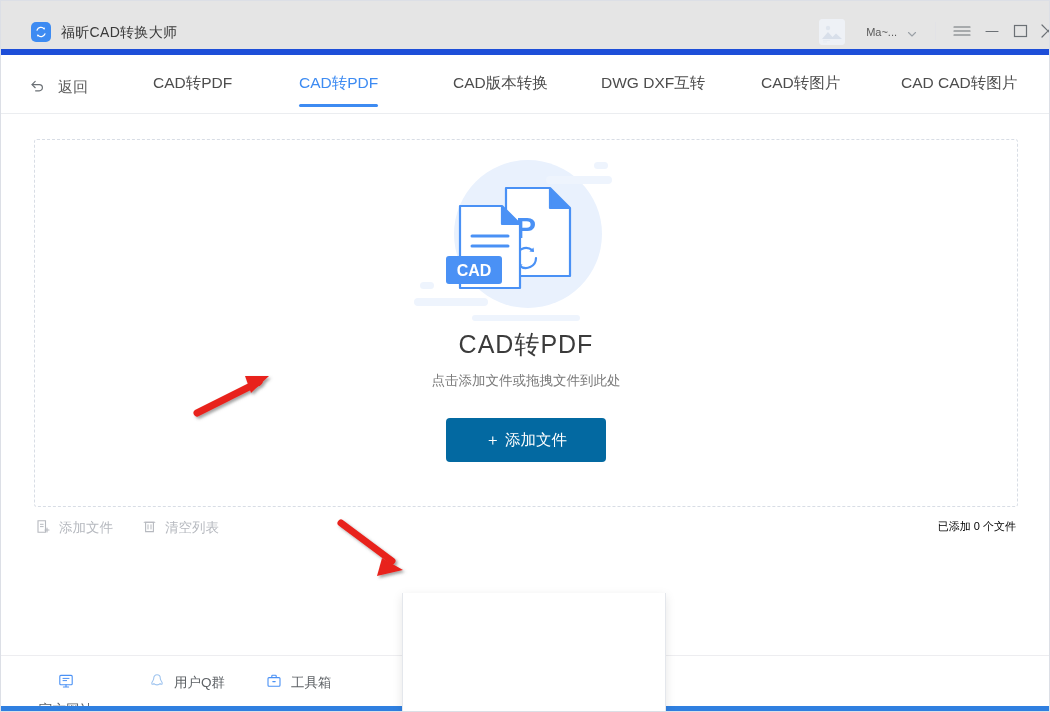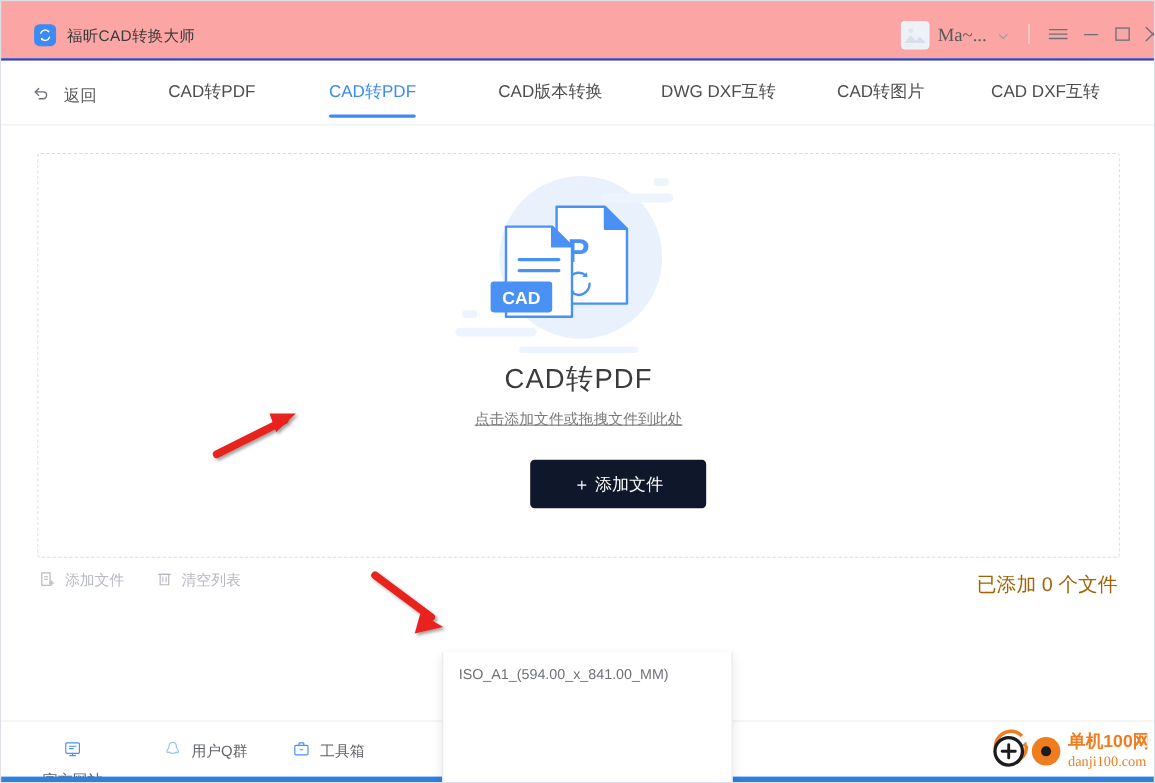--- a/index.html
+++ b/index.html
@@ -26,22 +26,22 @@
     border: 1px solid #dcdfe6;
     overflow: hidden;
   }
 
   
   .titlebar {
     position: absolute;
     left: 0; top: 0;
     width: 100%;
     height: 54px;
-    background: #fca5a5;
-    border-bottom: 2px solid #1d4ed8;
+    background: #e5e5e5;
+    border-bottom: 6px solid #1d4ed8;
     box-sizing: border-box;
   }
   .app-logo {
     position: absolute;
     left: 30px; top: 21px;
     width: 20px; height: 20px;
     border-radius: 5px;
     background: #3d8bf2;
     display: flex;
     align-items: center;
@@ -61,25 +61,24 @@
     right: 204px; top: 18px;
     width: 26px; height: 26px;
     border-radius: 4px;
     background: #eef1f6;
     overflow: hidden;
   }
   .avatar svg { display:block; }
   .user-name {
     position: absolute;
     right: 152px; top: 22px;
-    font-size: 17px;
+    font-size: 11px;
     color: #5a5a5a;
     line-height: 18px;
     white-space: nowrap;
-    font-family: Liberation Serif, serif;
   }
   .user-caret {
     position: absolute;
     right: 131px; top: 25px;
     width: 12px; height: 12px;
   }
   .tb-divider {
     position: absolute;
     right: 113px; top: 21px;
     width: 1px; height: 18px;
@@ -171,40 +170,38 @@
     color: #3b3b3b;
     letter-spacing: 1px;
   }
   .dz-sub {
     position: absolute;
     left: 0; right: 0;
     top: 232px;
     text-align: center;
     font-size: 13.5px;
     color: #7a7a7a;
-    text-decoration: underline;
   }
   .add-btn {
     position: absolute;
     left: 50%;
     transform: translateX(-50%);
     top: 278px;
     width: 160px;
     height: 44px;
-    background: #0f172a;
+    background: #0369a1;
     border-radius: 4px;
     color: #ffffff;
     font-size: 15.5px;
     display: flex;
     align-items: center;
     justify-content: center;
     cursor: pointer;
     border: none;
     font-family: inherit;
-    margin-left: 36px;
   }
 
   
   .actionrow {
     position: absolute;
     left: 0; top: 512px;
     width: 100%;
     height: 35px;
   }
   .act {
@@ -215,22 +212,22 @@
     gap: 8px;
     font-size: 13.5px;
     color: #b6b9bf;
     cursor: default;
   }
   .act-add   { left: 35px; }
   .act-clear { left: 141px; }
   .file-count {
     position: absolute;
     right: 33px; top: 6px;
-    font-size: 18px;
-    color: #a16207;
+    font-size: 11px;
+    color: #000000;
   }
 
   
   .settings {
     position: absolute;
     left: 0; top: 548px;
     width: 100%;
     height: 100px;
   }
 
@@ -375,21 +372,21 @@
       </span>
       <span class="lbl">返回</span>
     </div>
 
     <div class="tabs">
       <div class="tab" style="left:0px">CAD转PDF</div>
       <div class="tab active" style="left:146px">CAD转PDF</div>
       <div class="tab" style="left:300px">CAD版本转换</div>
       <div class="tab" style="left:448px">DWG DXF互转</div>
       <div class="tab" style="left:608px">CAD转图片</div>
-      <div class="tab" style="left:748px">CAD DXF互转</div>
+      <div class="tab" style="left:748px">CAD CAD转图片</div>
     </div>
   </div>
 
   <div class="dropzone">
 
     <div class="illus">
       <svg width="300" height="180" viewBox="0 0 300 180">
 
         <circle cx="152" cy="84" r="74" fill="#e9f1fd"></circle>
 
@@ -491,37 +488,22 @@
           <path d="M6.8 8.6h2.4" stroke="#4a91f5" stroke-width="1.1" stroke-linecap="round"></path>
         </svg>
       </span>
       <span>工具箱</span>
     </div>
   </div>
 
   <div class="bottom-strip"></div>
 
   <div class="dropdown">
-    <div class="dd-item">ISO_A1_(594.00_x_841.00_MM)</div>
-  </div>
-
-  <div class="watermark">
-    <svg width="150" height="50" viewBox="0 0 150 50">
-      <g>
-        <path d="M36 12a14 14 0 1 0 4 9" fill="none" stroke="#f07c20" stroke-width="3.2"></path>
-        <path d="M40 17l.6 5.2-5-1.2z" fill="#f07c20"></path>
-        <circle cx="24" cy="26" r="12.5" fill="#ffffff" stroke="#1c1c1c" stroke-width="3"></circle>
-        <path d="M24 20v12M18 26h12" stroke="#1c1c1c" stroke-width="2.6" stroke-linecap="round"></path>
-        <circle cx="58" cy="26" r="13" fill="#f07c20"></circle>
-        <circle cx="58" cy="26" r="4.6" fill="#1c1c1c"></circle>
-      </g>
-      <text x="78" y="22" font-family="Liberation Sans, sans-serif" font-size="16" font-weight="bold" fill="#f07c20">单机100网</text>
-      <text x="78" y="39" font-family="Liberation Serif, serif" font-size="13" fill="#f07c20">danji100.com</text>
-    </svg>
-  </div>
+  </div>
+
 
   <svg class="arrows">
     <defs>
       <filter id="sh" x="-30%" y="-30%" width="170%" height="170%">
         <feDropShadow dx="2" dy="2" stdDeviation="1.6" flood-color="#555" flood-opacity=".55"></feDropShadow>
       </filter>
     </defs>
 
     <g filter="url(#sh)">
       <path d="M196 412 L258 381" stroke="#e8241b" stroke-width="7" stroke-linecap="round"></path>

